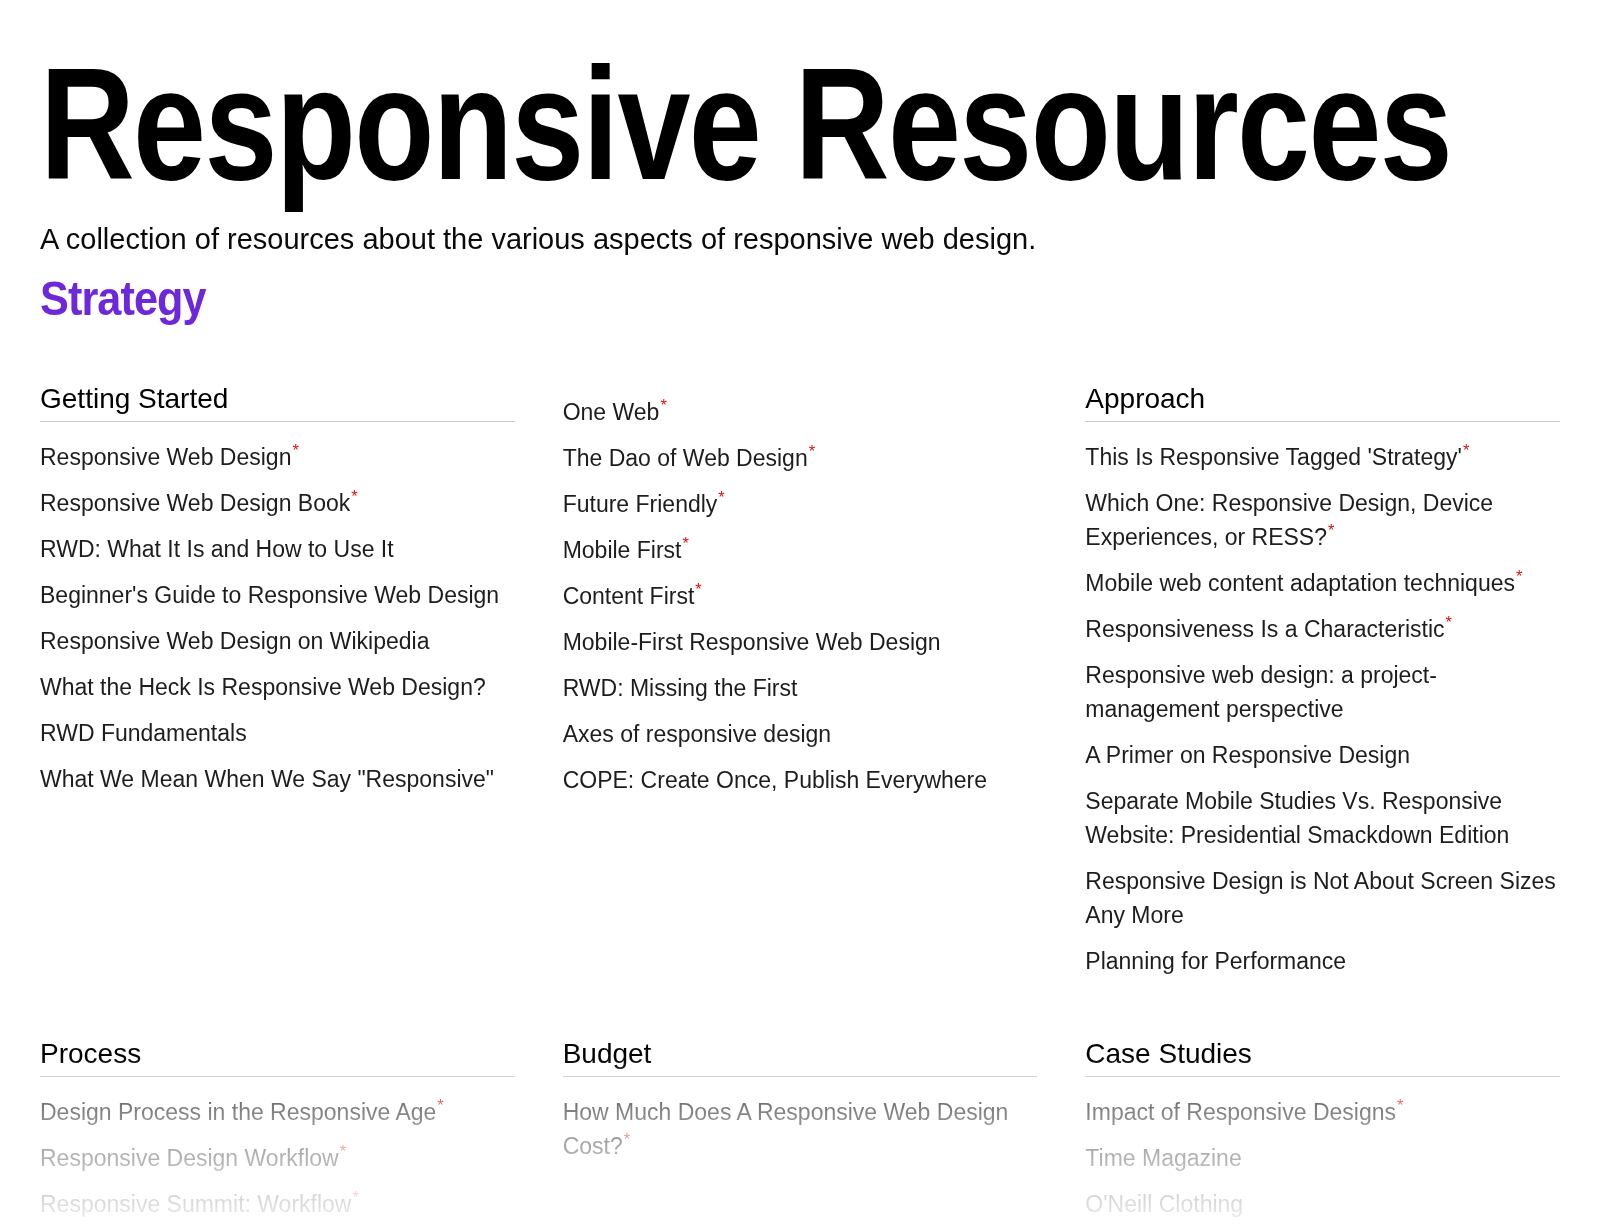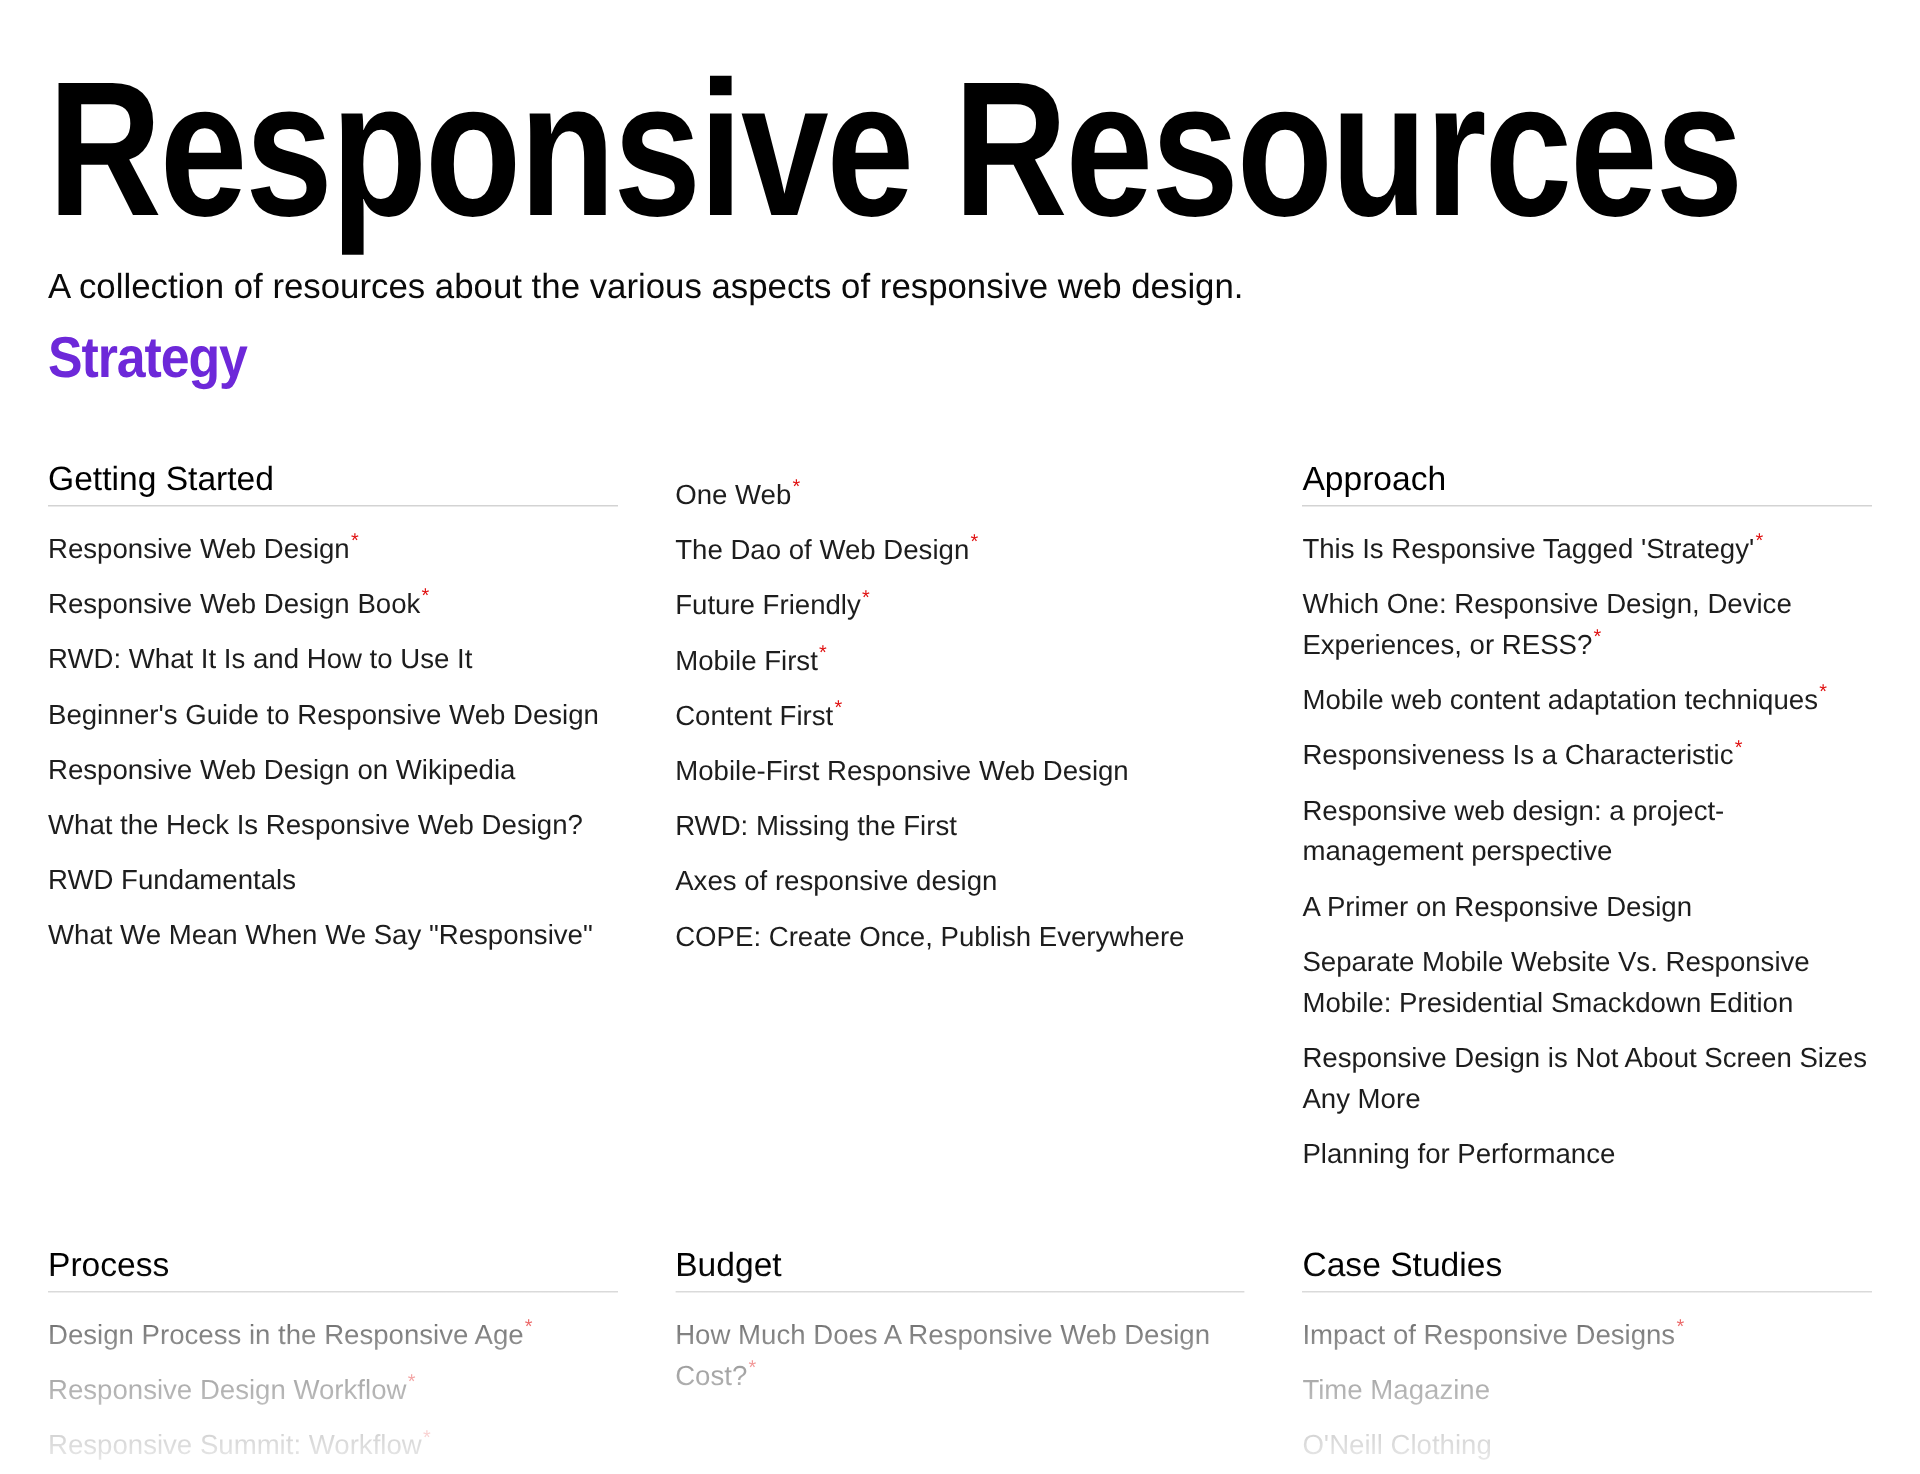--- a/index.html
+++ b/index.html
@@ -140,21 +140,21 @@
 
   <section class="col">
     <h3 class="col-header">Approach</h3>
     <ul class="col-list">
           <li><span class="link">This Is Responsive Tagged 'Strategy'<sup class="star">*</sup></span></li>
           <li><span class="link">Which One: Responsive Design, Device Experiences, or RESS?<sup class="star">*</sup></span></li>
           <li><span class="link">Mobile web content adaptation techniques<sup class="star">*</sup></span></li>
           <li><span class="link">Responsiveness Is a Characteristic<sup class="star">*</sup></span></li>
           <li><span class="link">Responsive web design: a project-management perspective</span></li>
           <li><span class="link">A Primer on Responsive Design</span></li>
-          <li><span class="link">Separate Mobile Website Vs. Responsive Mobile: Presidential Smackdown Edition</span></li>
+          <li><span class="link">Separate Mobile Studies Vs. Responsive Website: Presidential Smackdown Edition</span></li>
           <li><span class="link">Responsive Design is Not About Screen Sizes Any More</span></li>
           <li><span class="link">Planning for Performance</span></li>
         </ul>
   </section>
 
   <section class="col">
     <h3 class="col-header">Process</h3>
     <ul class="col-list">
           <li><span class="link">Design Process in the Responsive Age<sup class="star">*</sup></span></li>
           <li><span class="link">Responsive Design Workflow<sup class="star">*</sup></span></li>

